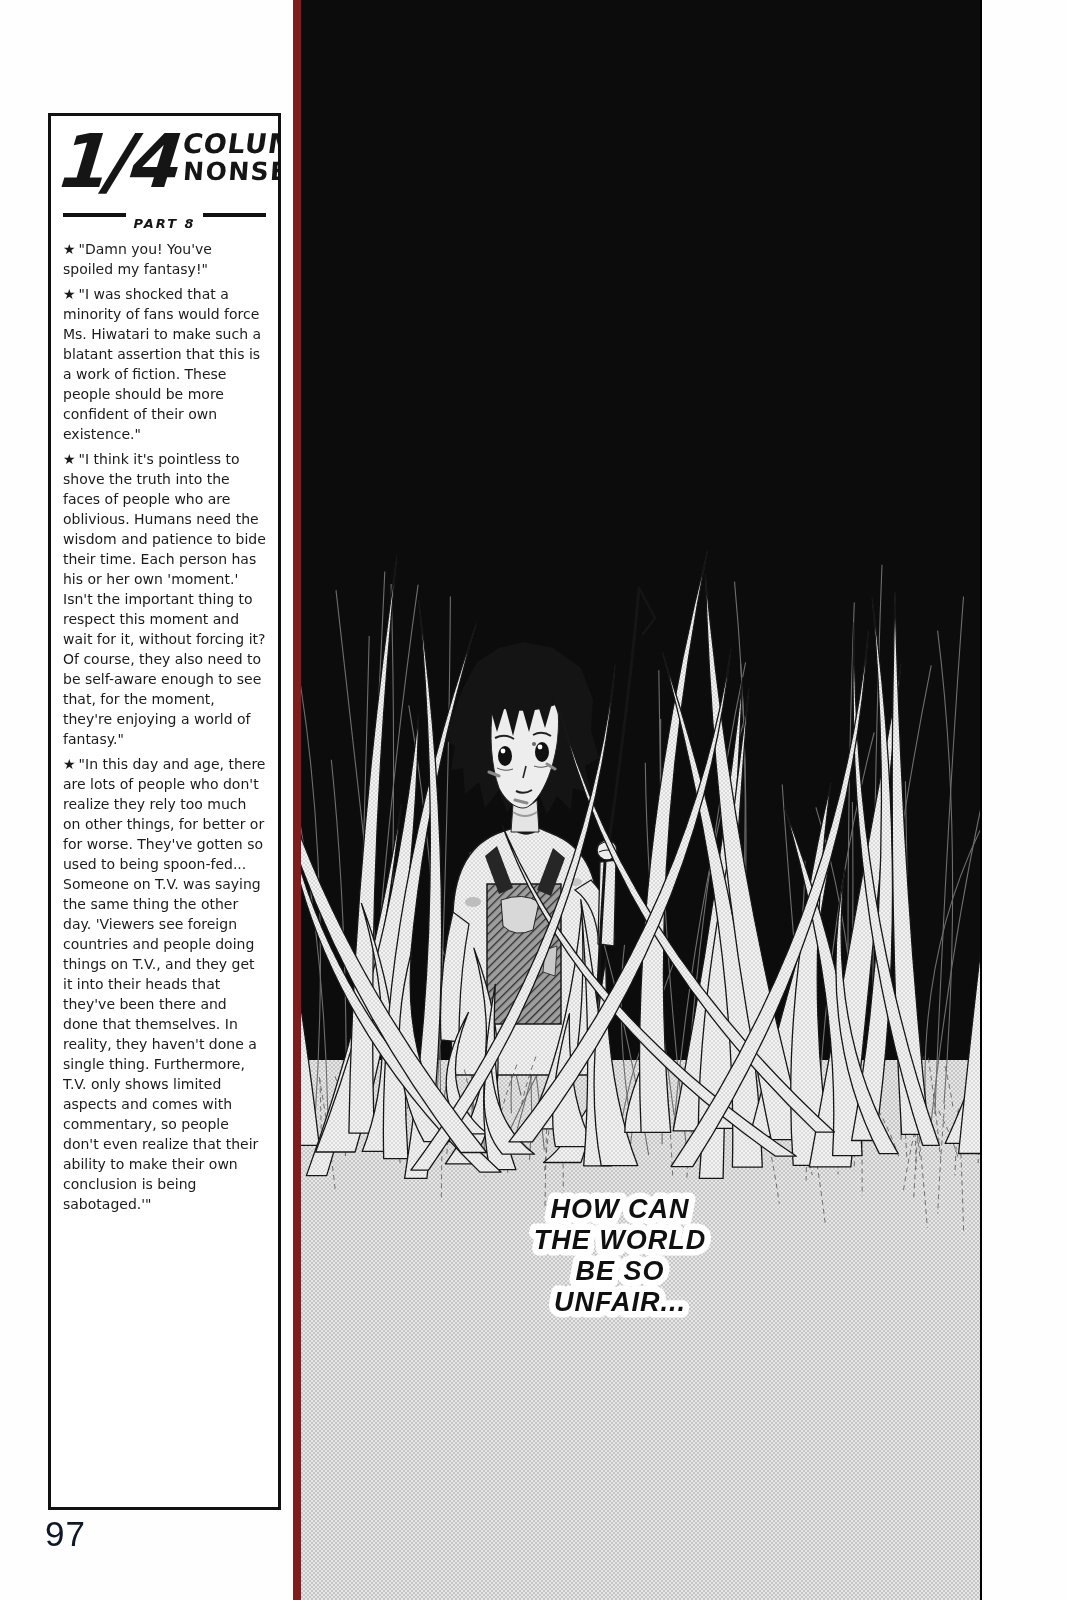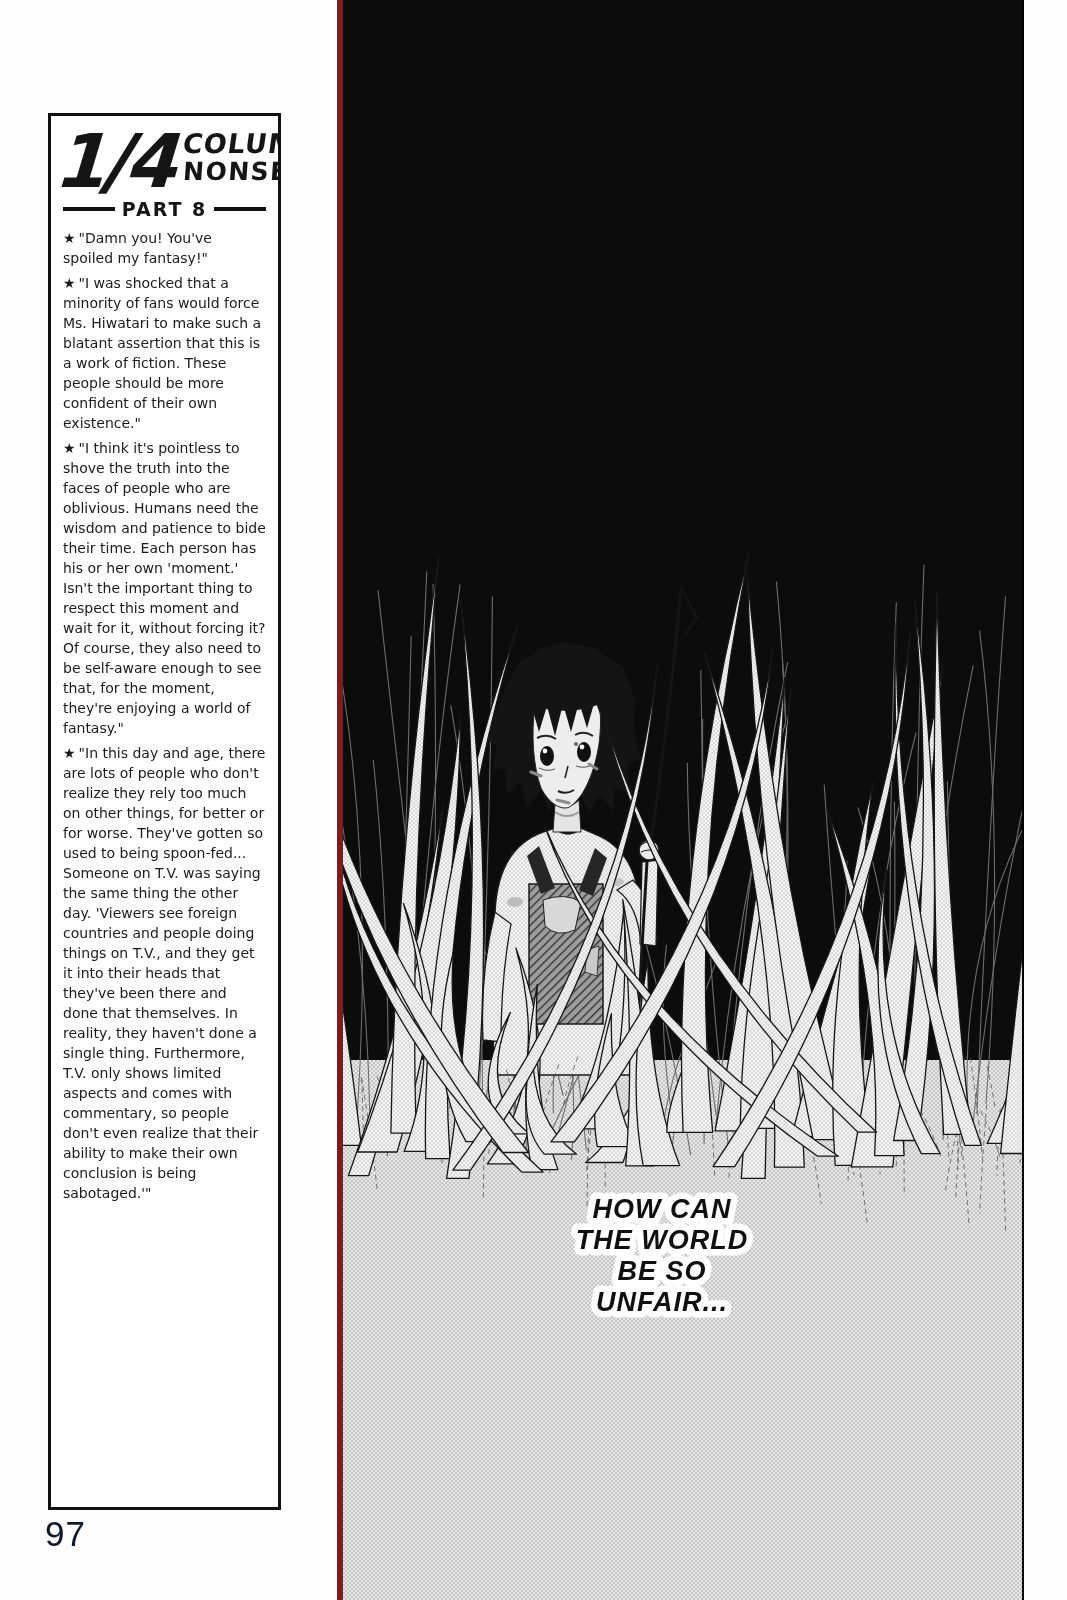--- a/index.html
+++ b/index.html
@@ -12,30 +12,30 @@
            background:#fff;overflow:hidden;}
   .hdr{display:flex;align-items:flex-start;margin-bottom:2px;}
   .fraction{font-family:"DejaVu Sans",sans-serif;font-weight:bold;font-style:italic;
             font-size:74px;line-height:0.95;letter-spacing:-4px;transform:skewX(-6deg);
             margin-right:4px;margin-left:-2px;}
   .titles{padding-top:4px;}
   .t1{font-weight:900;font-size:27px;letter-spacing:1px;transform:skewX(-8deg);line-height:1.05;}
   .t2{font-weight:700;font-size:25px;letter-spacing:1.5px;transform:skewX(-4deg);line-height:1.15;}
   .part-row{display:flex;align-items:center;gap:7px;margin:2px 0 8px 0;}
   .part-row .rule{flex:1;height:4px;background:#111;}
-  .part{font-weight:bold;font-size:19px;letter-spacing:2px;white-space:nowrap;}
+  .part{font-weight:bold;font-style:italic;font-size:13px;letter-spacing:2px;white-space:nowrap;margin-top:18px;}
   .item{margin:0 0 5px 0;font-size:14px;line-height:20px;color:#1b1b1b;}
   .item .star{font-size:14px;margin-right:3px;}
 
   .page-num{position:absolute;left:45px;top:1514px;font-family:"Liberation Sans",sans-serif;
             font-size:35px;color:#0f172a;letter-spacing:1px;}
 
   
   .panel{position:absolute;left:293px;top:0;width:679px;height:1600px;
-         border-left:6px solid #7f1d1d;border-right:2px solid #000;box-sizing:content-box;margin-left:44px;}
+         border-left:8px solid #7f1d1d;border-right:2px solid #000;box-sizing:content-box;}
   .panel svg{display:block;width:679px;height:1600px;}
   .speech-line{font-family:"Liberation Sans",sans-serif;font-weight:bold;font-style:italic;
                font-size:27px;letter-spacing:1px;fill:#101010;
                paint-order:stroke;stroke:#ffffff;stroke-width:13px;stroke-linejoin:round;}
 </style>
 </head>
 <body>
 
 <div class="page">
 

